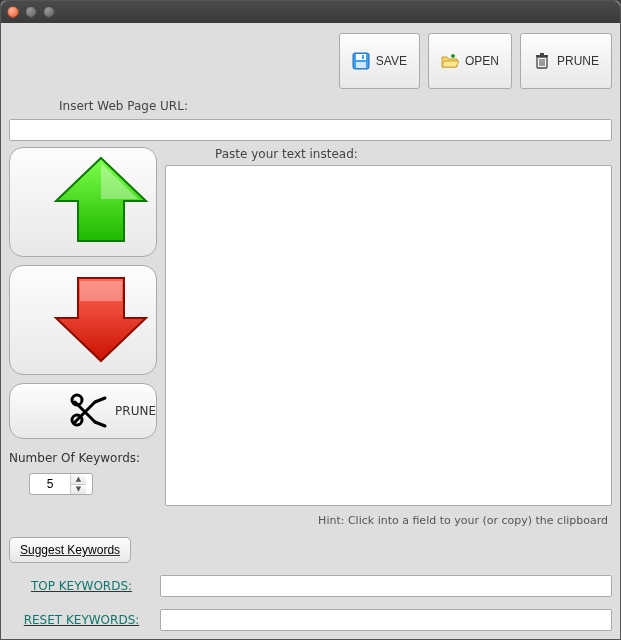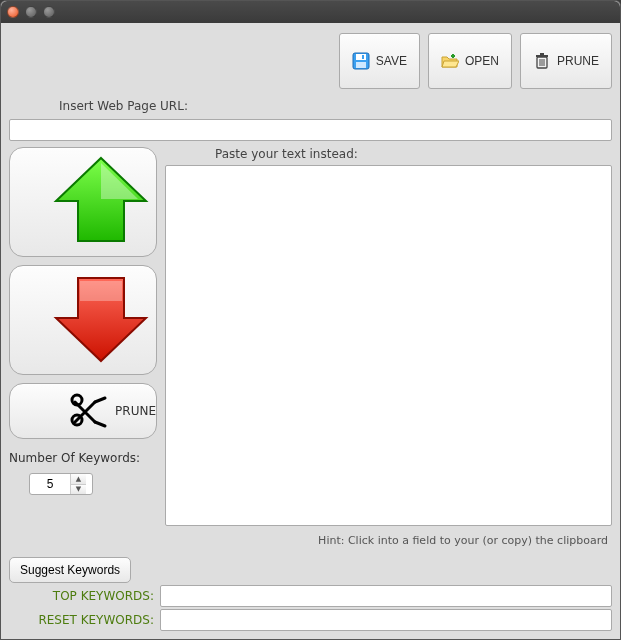--- a/index.html
+++ b/index.html
@@ -157,42 +157,43 @@
 .spinner .spin-btns div:first-child { border-bottom: 1px solid #ccc; }
 .hint {
   text-align: right;
   font-size: 11px;
   color: #555;
   padding: 4px 4px 2px 0;
 }
 .bottom {
   display: flex;
   flex-direction: column;
-  gap: 2px;
+  gap: 12px;
   padding-top: 2px;
+  text-decoration: underline;
 }
 .suggest-btn {
   align-self: flex-start;
   background: linear-gradient(#fdfdfd, #e8e8e8);
   border: 1px solid #aaa;
   border-radius: 5px;
   padding: 5px 10px;
   font-size: 12px;
   cursor: pointer;
 }
 .kw-row {
   display: flex;
   align-items: center;
   gap: 6px;
 }
 .kw-row .kw-label {
   width: 145px;
-  text-align: right;
-  font-size: 12px;
-  color: #4d7c0f;
+  text-align: center;
+  font-size: 12px;
+  color: #0f766e;
 }
 .kw-row input {
   flex: 1;
   height: 22px;
   background: #fff;
   border: 1px solid #aaa;
   border-radius: 2px;
   padding: 2px 4px;
   font-size: 12px;
 }

